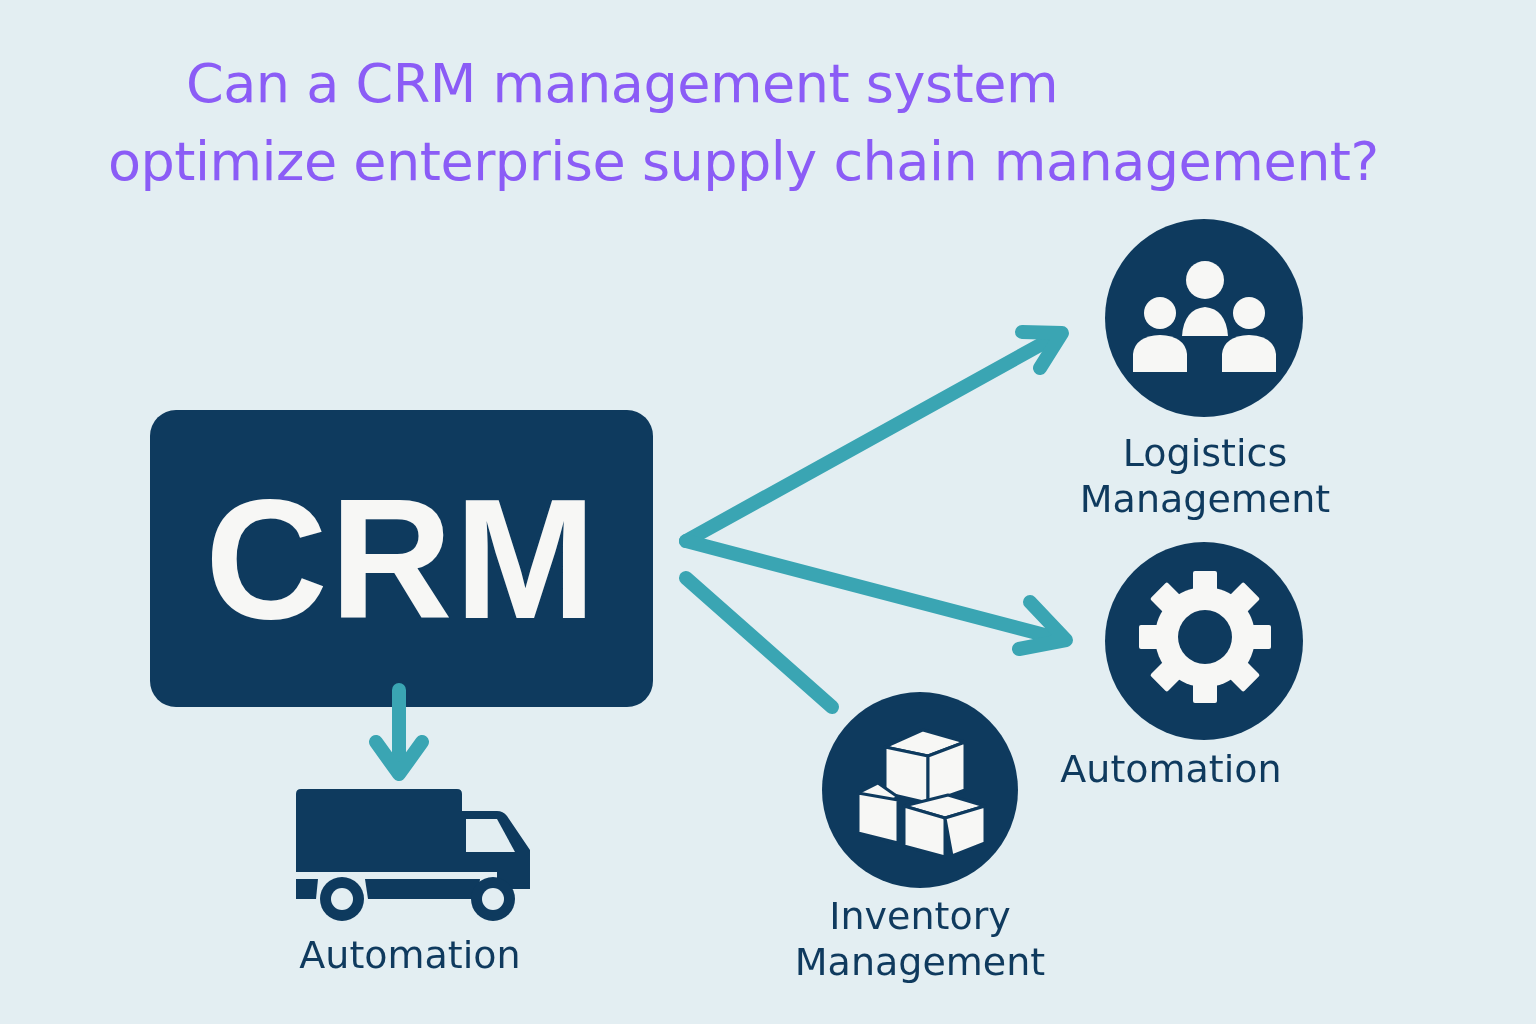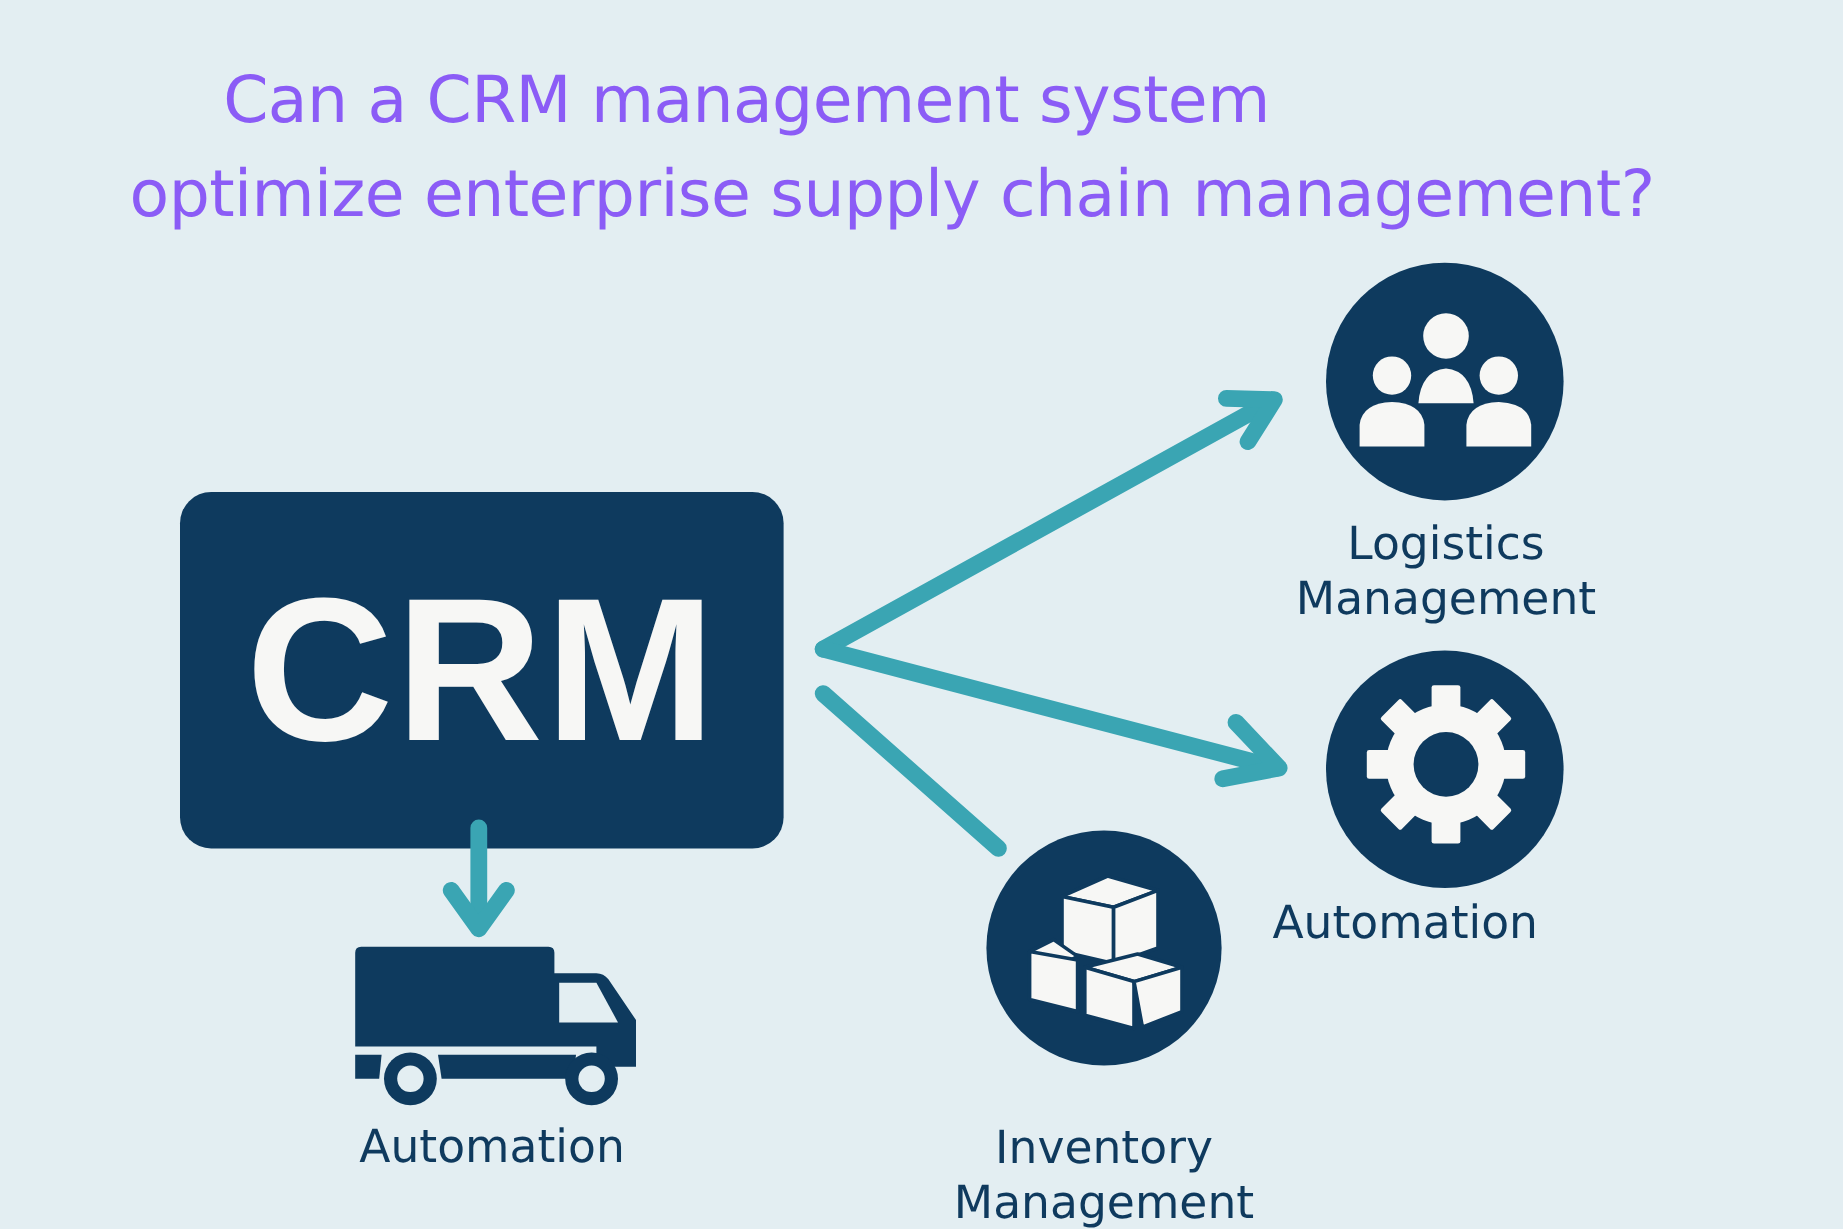--- a/index.html
+++ b/index.html
@@ -28,21 +28,21 @@
   }
 
   svg.layer { position:absolute; left:0; top:0; }
 
   .label {
     position:absolute; text-align:center; font-size:38px; font-weight:500;
     color:#0f3a5e; line-height:46px; white-space:nowrap;
   }
   #label-customer { left:1060px; top:430px; width:290px; }
   #label-automation { left:1036px; top:746px; width:270px; }
-  #label-inventory { left:770px; top:893px; width:300px;margin-top:40px; }
+  #label-inventory { left:770px; top:893px; width:300px; }
   #label-logistics { left:290px; top:932px; width:240px; }
 </style>
 </head>
 <body>
 
 <h1 id="title1" class="title-line">Can a CRM management system</h1>
 <h1 id="title2" class="title-line">optimize enterprise supply chain management?</h1>
 
 <div id="crm-box">
   <span>CRM</span>

